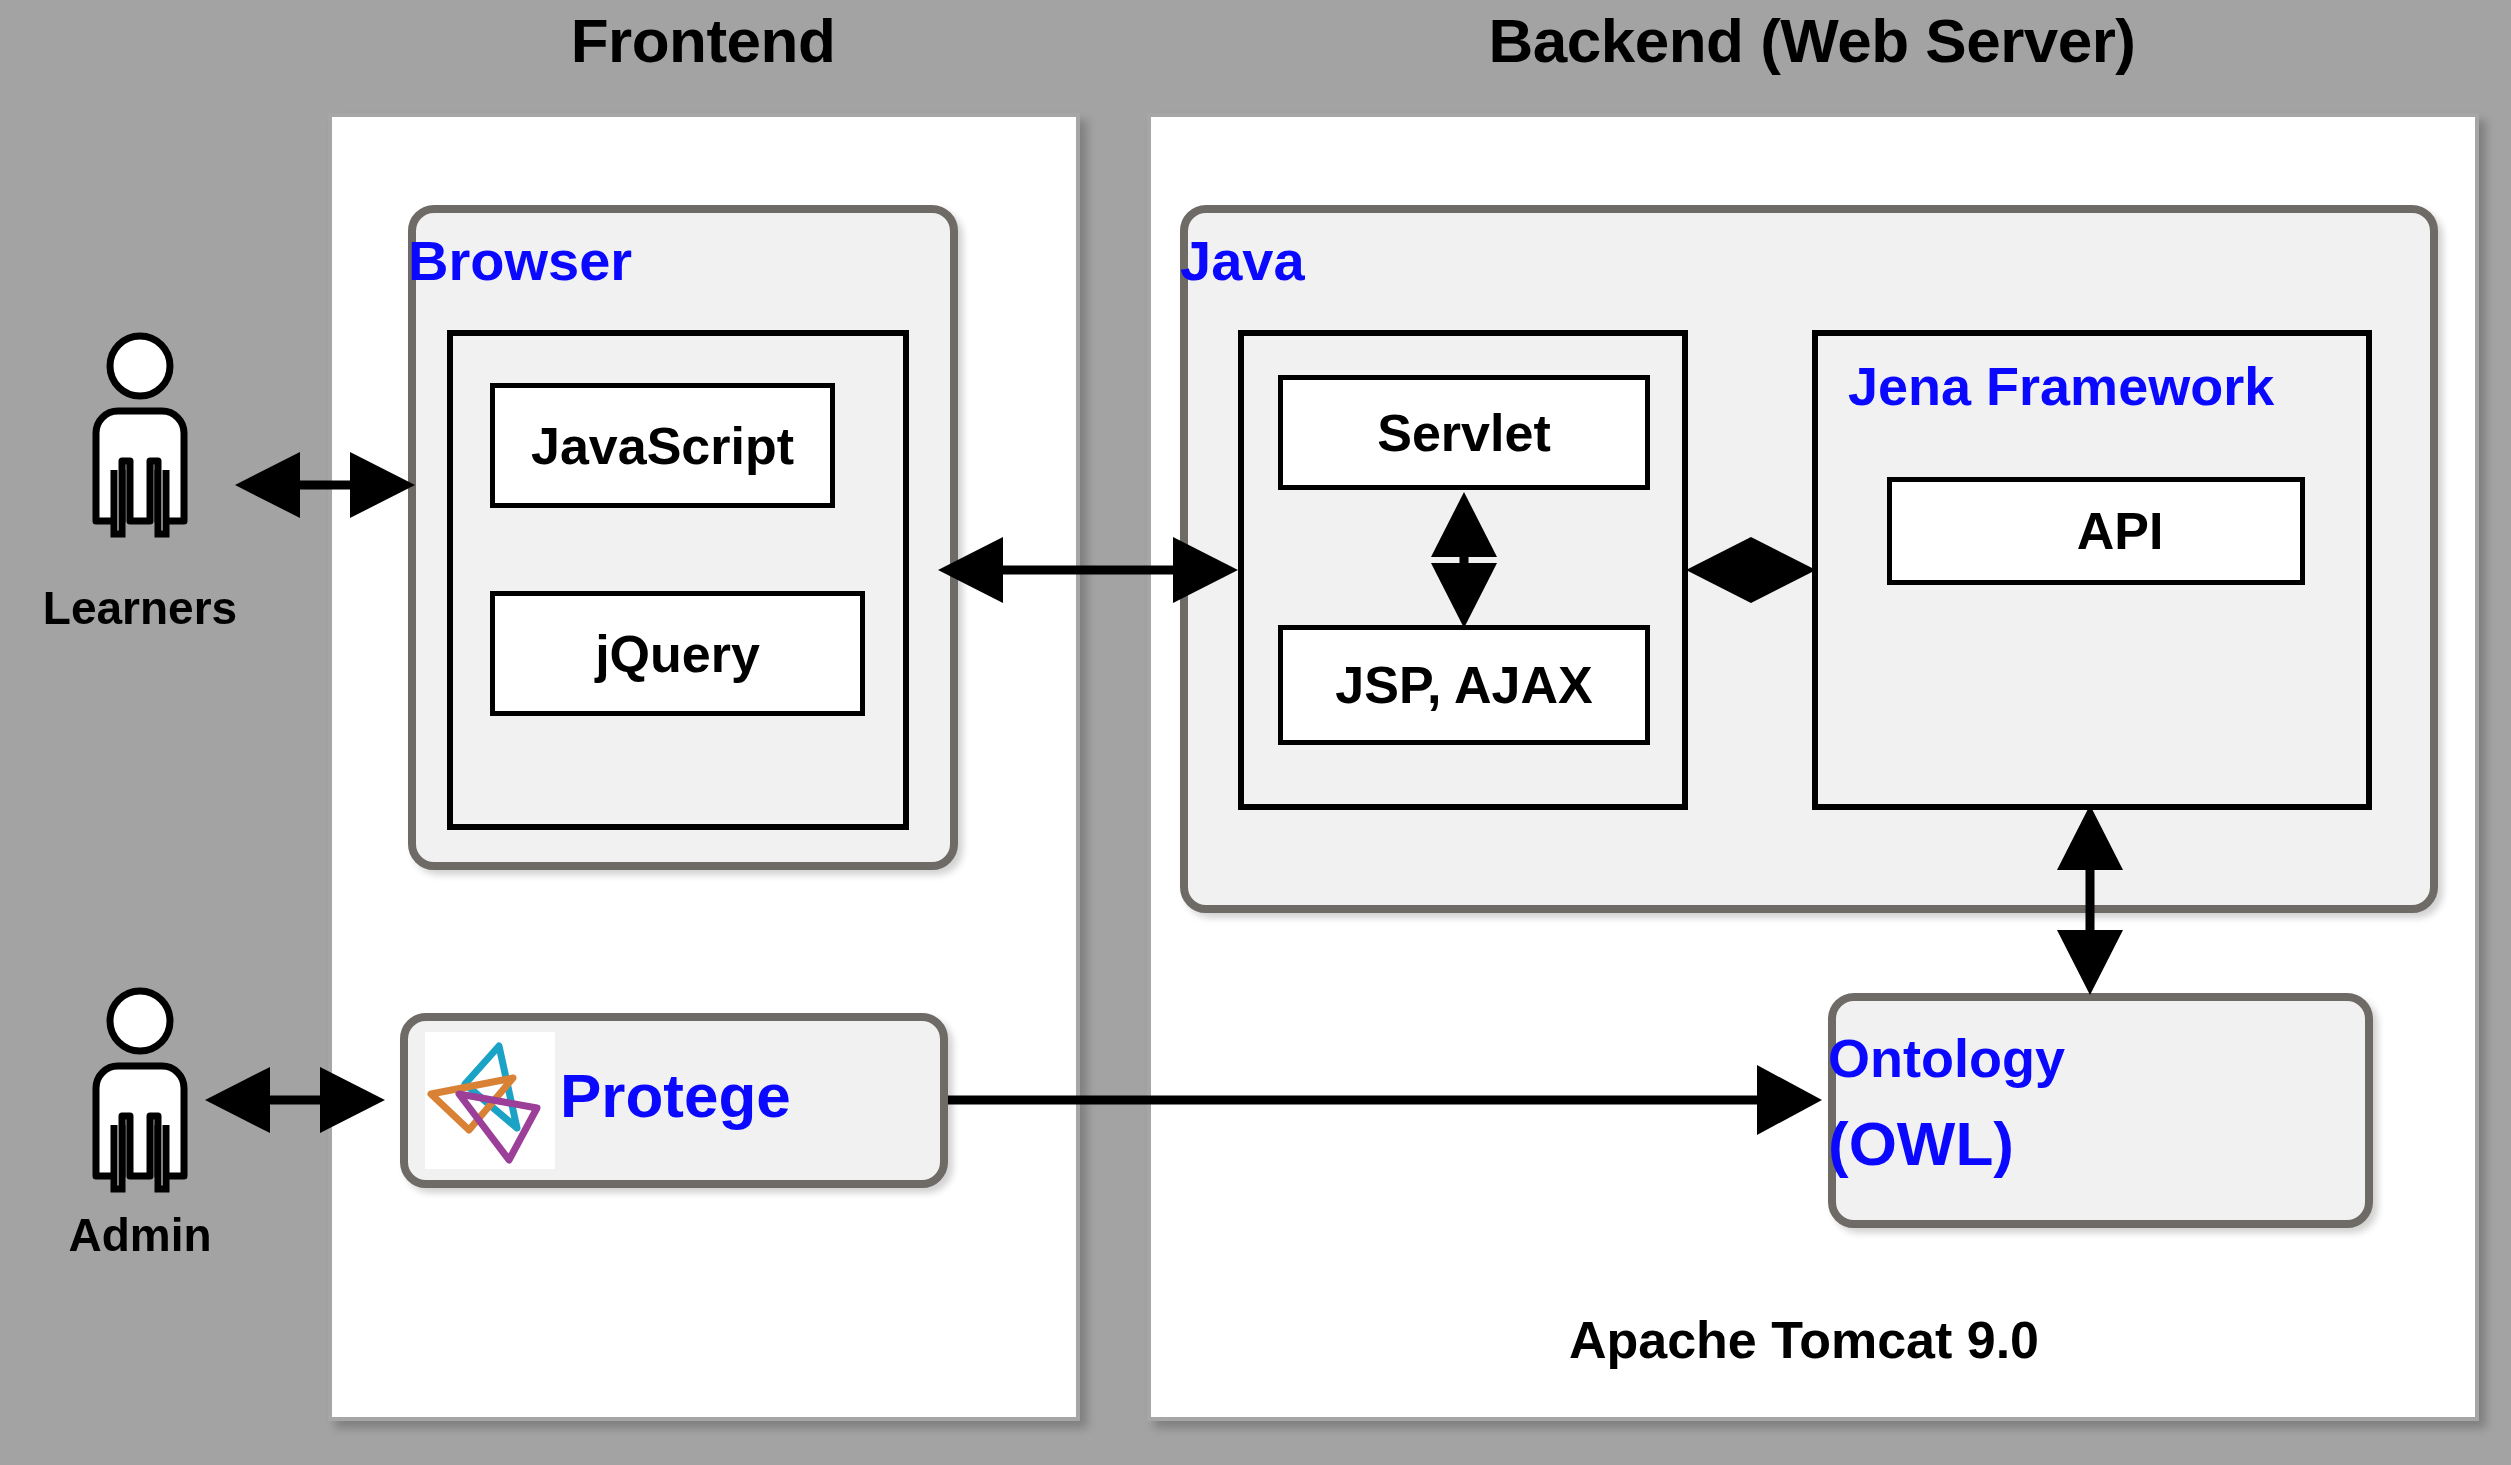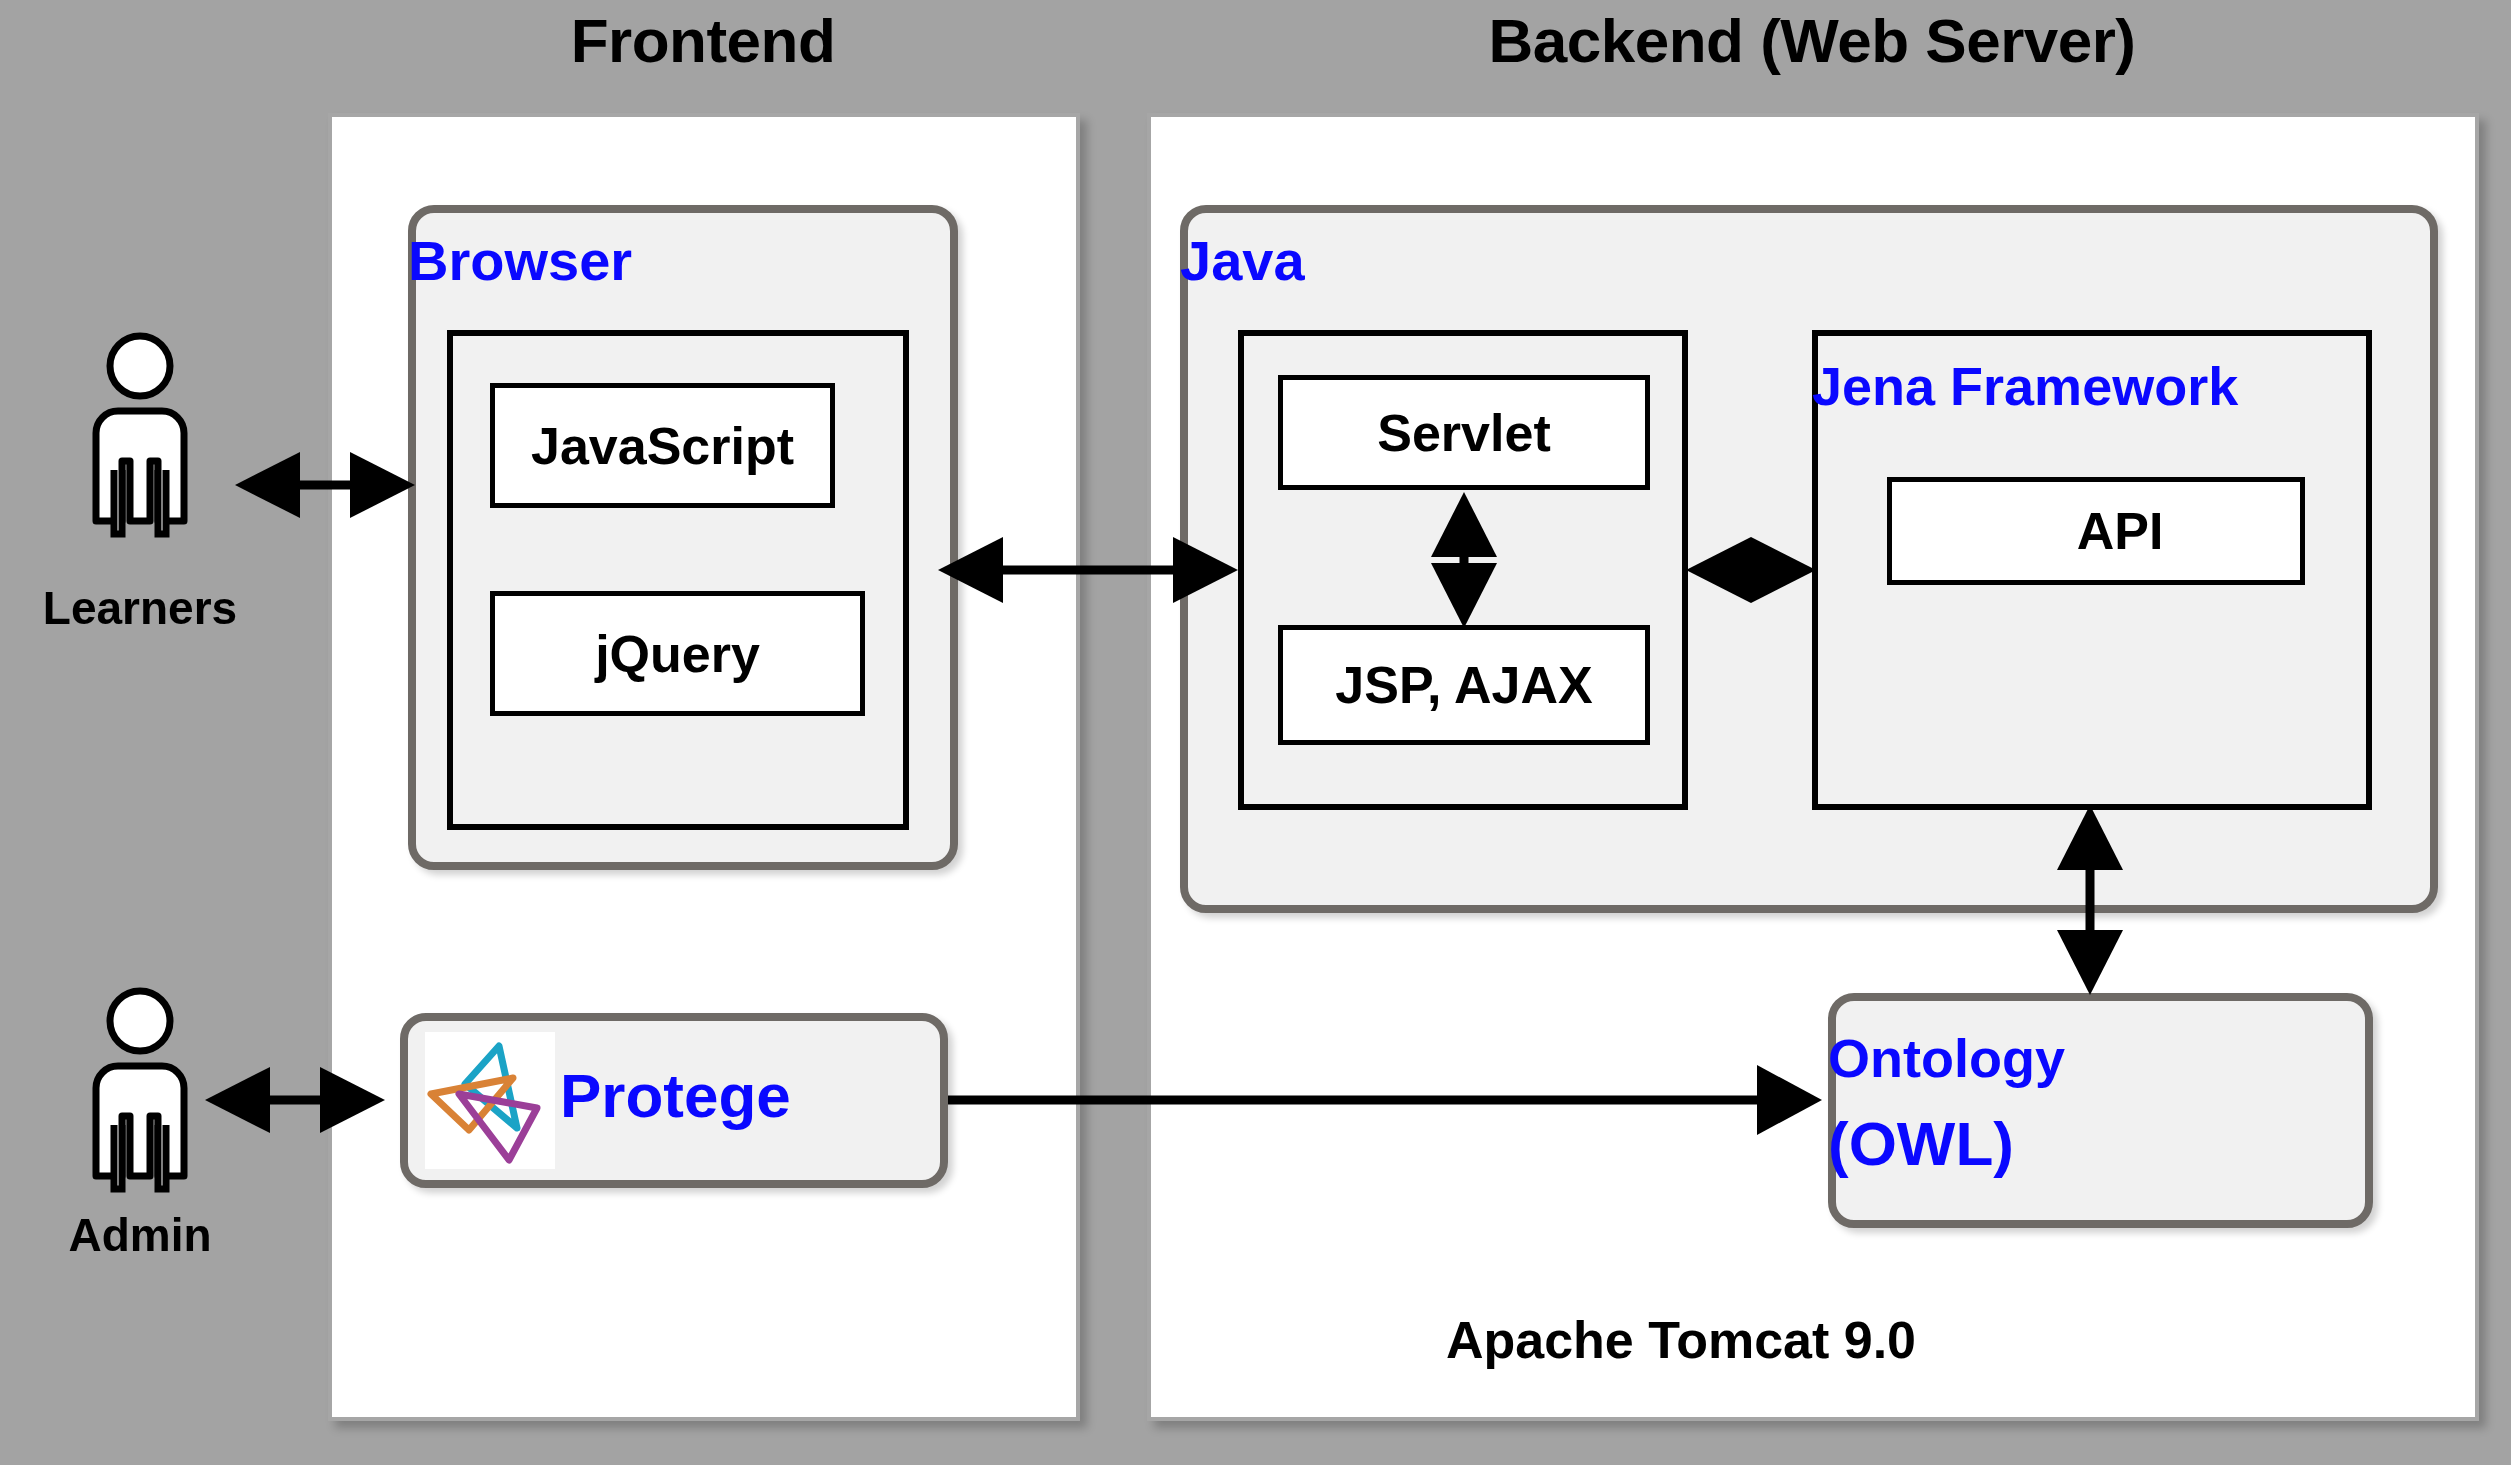--- a/index.html
+++ b/index.html
@@ -157,32 +157,32 @@
 
   <div class="abs leaf-box" style="left:1278px; top:375px; width:372px; height:115px;">
     <span class="black-label" style="font-size:52px;">Servlet</span>
   </div>
 
   <div class="abs leaf-box" style="left:1278px; top:625px; width:372px; height:120px;">
     <span class="black-label" style="font-size:52px;">JSP, AJAX</span>
   </div>
 
   <div class="abs sq-box transparent-bg" style="left:1812px; top:330px; width:560px; height:480px;"></div>
-  <div class="abs blue-label" style="left:1812px; top:355px; width:560px; font-size:54px;">Jena Framework</div>
+  <div class="abs blue-label" style="left:1812px; top:355px; width:560px; font-size:54px;padding-left:36px;">Jena Framework</div>
 
   <div class="abs leaf-box" style="left:1887px; top:477px; width:418px; height:108px;padding-left:48px;">
     <span class="black-label" style="font-size:52px;">API</span>
   </div>
 
 
   <div class="abs round-box" style="left:1828px; top:993px; width:545px; height:235px;"></div>
   <div class="abs blue-label" style="left:1828px; top:1027px; width:592px; font-size:54px; line-height:1.17;">Ontology</div>
   <div class="abs blue-label" style="left:1828px; top:1108px; width:545px; font-size:62px; line-height:1.17;">(OWL)</div>
 
-  <div class="abs tomcat-label" style="left:1087px; top:1310px; width:1188px;">Apache Tomcat 9.0</div>
+  <div class="abs tomcat-label" style="left:1210px; top:1310px; width:1188px;">Apache Tomcat 9.0</div>
 
   <div class="abs" style="left:70px; top:330px; width:140px; height:210px;">
     <svg width="140" height="210" viewBox="0 0 140 210" xmlns="http://www.w3.org/2000/svg">
       <circle cx="70" cy="36" r="30" fill="#ffffff" stroke="#000000" stroke-width="7"></circle>
       <path d="M26 103 a22 22 0 0 1 22 -22 h44 a22 22 0 0 1 22 22 v88 h-26 v-60 h-8 v60 h-20 v-60 h-8 v60 h-26 z" fill="#ffffff" stroke="#000000" stroke-width="7" stroke-linejoin="round"></path>
       <path d="M52 140 v64 h-8 v-64" fill="#ffffff" stroke="#000000" stroke-width="7"></path>
       <path d="M96 140 v64 h-8 v-64" fill="#ffffff" stroke="#000000" stroke-width="7"></path>
     </svg>
   </div>
   <div class="abs actor-label" style="left:0px; top:581px; width:280px;">Learners</div>

